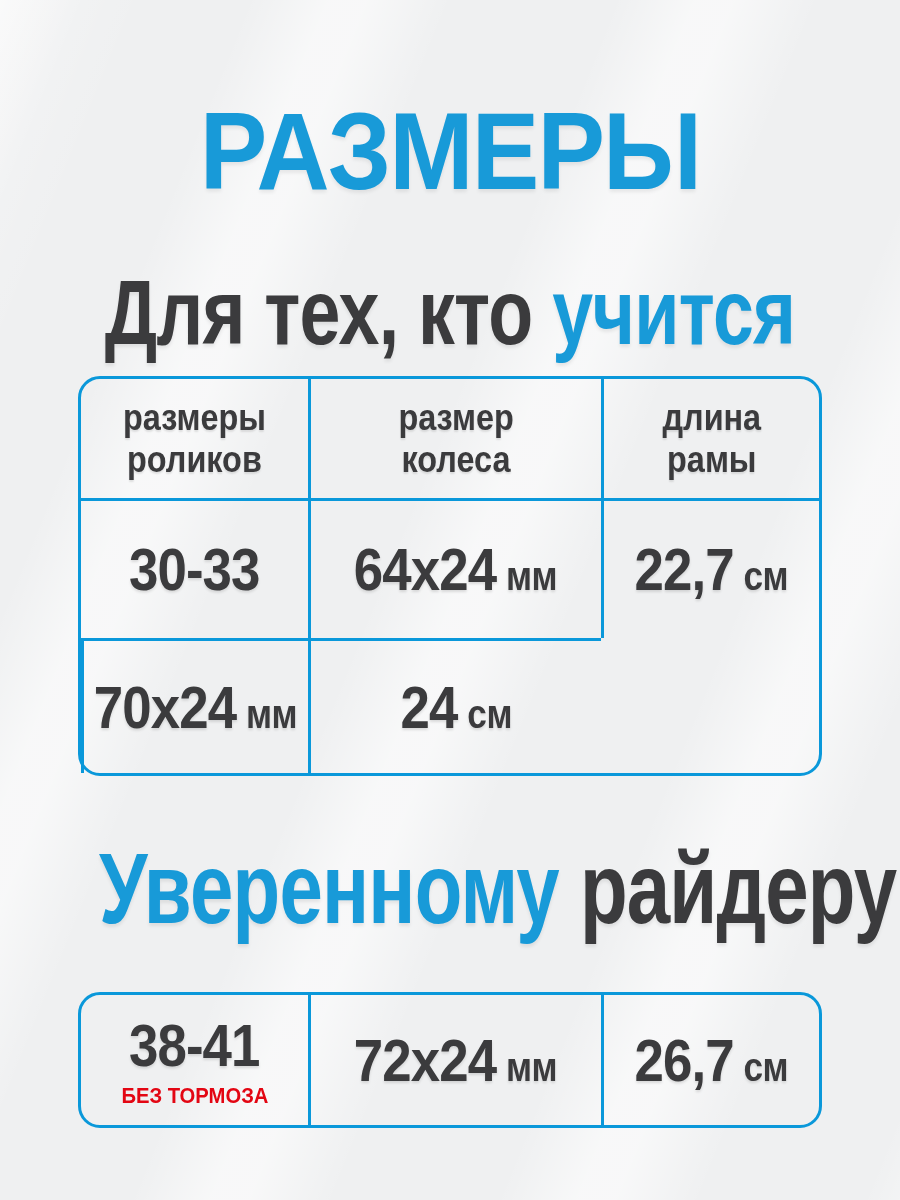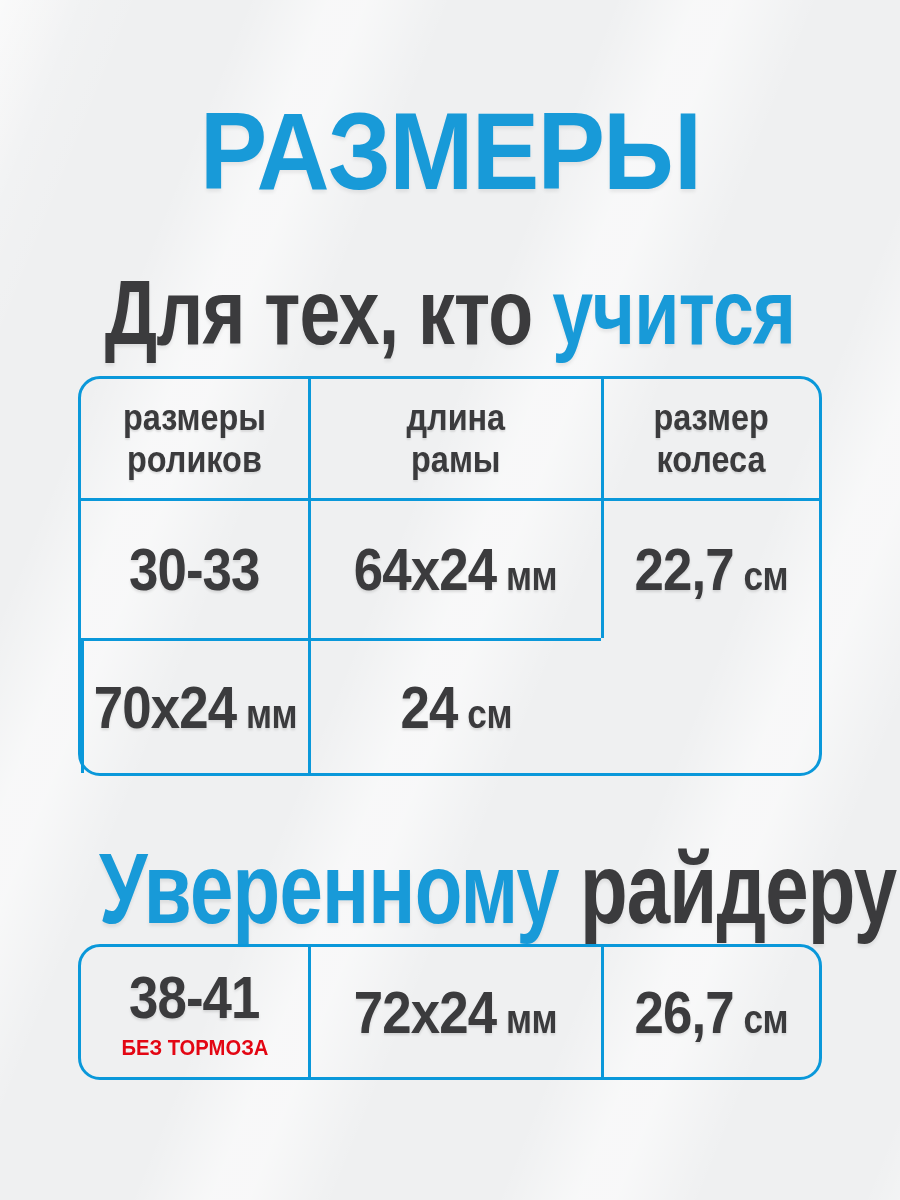--- a/index.html
+++ b/index.html
@@ -61,21 +61,21 @@
 
   .stable{
     position:absolute;left:78px;width:744px;
     border:3px solid var(--border-blue);
     border-radius:22px;
     display:grid;
     grid-template-columns:227px 293px 218px;
     color:var(--dark);
   }
   .table-learning{top:376px;grid-template-rows:119px 140px 135px;}
-  .table-confident{top:944px;grid-template-rows:130px;}
+  .table-confident{top:992px;grid-template-rows:130px;}
 
   .cell{
     display:flex;flex-direction:column;
     align-items:center;justify-content:center;
     text-align:center;
   }
   .cell.col-mid,.cell.col-right{border-left:3px solid var(--border-blue);}
   .cell.row-line{border-top:3px solid var(--border-blue);text-align:right;}
 
   .hcell-inner{
@@ -111,30 +111,30 @@
     <div class="section-heading heading-learning"><span class="t-dark">Для тех, кто</span> <span class="t-blue">учится</span></div>
 
     <div class="stable table-learning">
 
       <div class="cell col-left">
         <div class="hcell-inner">
           <div>размеры</div>
           <div>роликов</div>
         </div>
       </div>
+      <div class="cell col-mid">
+        <div class="hcell-inner">
+          <div>размер</div>
+          <div>колеса</div>
+        </div>
+      </div>
       <div class="cell col-right">
         <div class="hcell-inner">
           <div>длина</div>
           <div>рамы</div>
-        </div>
-      </div>
-      <div class="cell col-mid">
-        <div class="hcell-inner">
-          <div>размер</div>
-          <div>колеса</div>
         </div>
       </div>
 
       <div class="cell col-left row-line">
         <div class="val-line">
           <span class="val">30-33</span>
         </div>
       </div>
       <div class="cell col-mid row-line">
         <div class="val-line">

